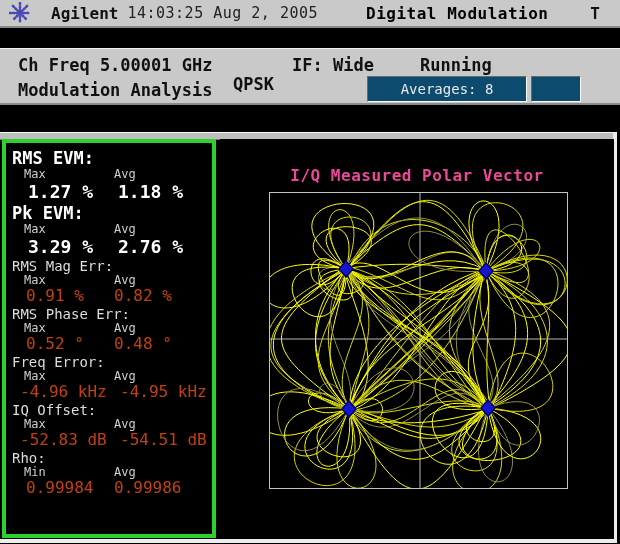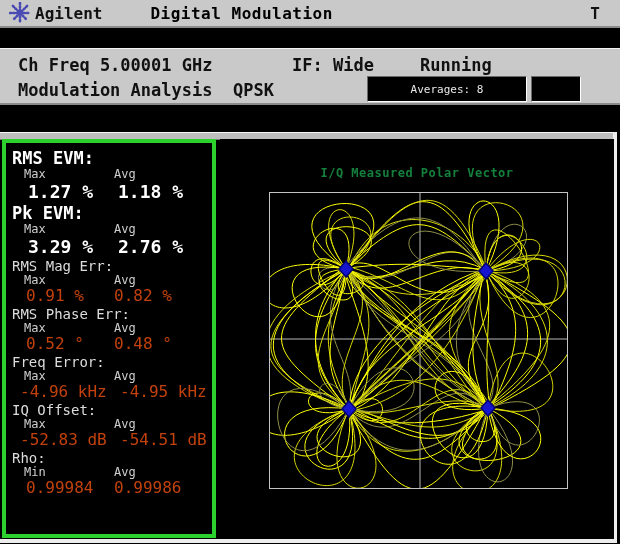--- a/index.html
+++ b/index.html
@@ -8,33 +8,33 @@
     font-family:"DejaVu Sans Mono","Liberation Mono",monospace;
     -webkit-font-smoothing:none;
   }
   
   .topbar{
     position:absolute;left:0;top:0;width:620px;height:28px;
     background:#c9c9c9;display:flex;align-items:center;
     border-bottom:2px solid #8a8a8a;box-sizing:border-box;
   }
   .logo{margin-left:9px;width:22px;height:22px;display:flex;align-items:center;justify-content:center;}
-  .brand{margin-left:4px;font-weight:bold;font-size:16px;color:#111;}
+  .brand{margin-left:20px;font-weight:bold;font-size:16px;color:#111;}
   .datetime{margin-left:9px;font-size:15px;color:#222;letter-spacing:0.5px;}
   .mode-title{margin-left:48px;font-weight:bold;font-size:16px;color:#000000;letter-spacing:0.5px;}
   .trig{margin-left:auto;margin-right:20px;font-weight:bold;font-size:16px;color:#111;}
   
   .statusbar{
     position:absolute;left:0;top:48px;width:620px;height:57px;
     background:#c9c9c9;border-top:1px solid #f2f2f2;border-bottom:2px solid #8a8a8a;
     box-sizing:border-box;
   }
   .statusbar .t{position:absolute;font-weight:bold;font-size:17px;color:#111;white-space:pre;}
   .blackbox{
-    position:absolute;background:#000000;color:#e8e8e8;font-size:11px;
+    position:absolute;background:#0c4a6e;color:#e8e8e8;font-size:14px;
     display:flex;align-items:center;justify-content:center;
     border:1px solid;border-color:#6a6a6a #ffffff #ffffff #6a6a6a;box-sizing:border-box;text-align:center;
   }
   
   .divider{
     position:absolute;left:0;top:132px;width:617px;height:8px;
     background:#bdbdbd;border-top:1px solid #f5f5f5;border-bottom:1px solid #7d7d7d;box-sizing:border-box;
   }
   
   .edge-right{position:absolute;left:613px;top:132px;width:4px;height:410px;background:#ededed;}
@@ -54,21 +54,21 @@
   .m-values{white-space:pre;}
   .row-large .m-values{font-weight:bold;font-size:18px;line-height:21px;color:#fff;}
   .row-small .m-values{font-size:16px;line-height:18px;color:#c2410c;}
   .m-values .v1{display:inline-block;margin-left:16px;width:90px;}
   .row-small .m-values .v1{margin-left:14px;width:88px;}
   .row-wide .m-values .v1{margin-left:8px;width:100px;}
   
   .polar{position:absolute;left:220px;top:139px;width:394px;height:400px;background:#000;}
   .polar-title{
     position:absolute;left:0;top:27px;width:100%;text-align:center;
-    font-weight:bold;font-size:12px;color:#15803d;letter-spacing:0.5px;white-space:pre;
+    font-weight:bold;font-size:16px;color:#ec4899;letter-spacing:0.5px;white-space:pre;
   }
   .graticule{
     position:absolute;left:49px;top:53px;width:297px;height:295px;
     border:1px solid #c4c4c4;box-sizing:content-box;background:#000;
   }
   .graticule svg{display:block;}
 </style>
 </head>
 <body>
 
@@ -78,30 +78,31 @@
       <g stroke="#4a4ab4" stroke-width="2.6" stroke-linecap="round" stroke-dasharray="1.2 2.2">
         <line x1="11" y1="1" x2="11" y2="21"></line>
           <line x1="1" y1="11" x2="21" y2="11"></line>
         <line x1="3.9" y1="3.9" x2="18.1" y2="18.1"></line>
           <line x1="18.1" y1="3.9" x2="3.9" y2="18.1"></line>
       </g>
       <circle cx="11" cy="11" r="2.4" fill="#4a4ab4"></circle>
     </svg>
   </span>
   <span class="brand">Agilent</span>
+  <span class="datetime">14:03:25  Aug 2, 2005</span>
   <span class="mode-title">Digital Modulation</span>
   <span class="trig">T</span>
 </div>
 
 <div class="statusbar">
   <span class="t" style="left:18px;top:6px">Ch Freq 5.00001 GHz</span>
   <span class="t" style="left:292px;top:6px">IF: Wide</span>
   <span class="t" style="left:420px;top:6px">Running</span>
   <span class="t" style="left:18px;top:31px">Modulation Analysis</span>
-  <span class="t" style="left:233px;top:31px">QPSK</span>
+  <span class="t" style="left:233px;top:25px">QPSK</span>
   <div class="blackbox" style="left:367px;top:27px;width:160px;height:26px">
     <span>Averages:  8</span>
   </div>
   <div class="blackbox" style="left:531px;top:27px;width:50px;height:26px"></div>
 </div>
 
 <div class="divider"></div>
 <div class="edge-right"></div>
 <div class="edge-bottom"></div>
 

